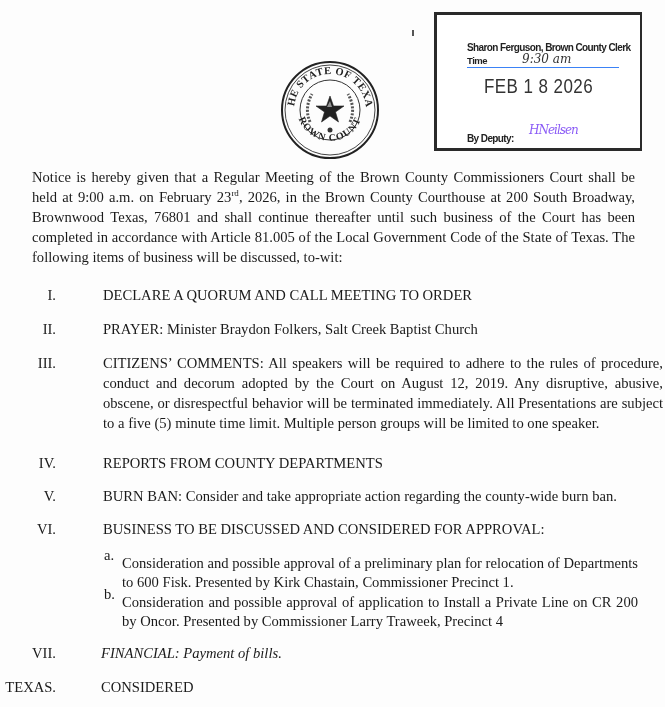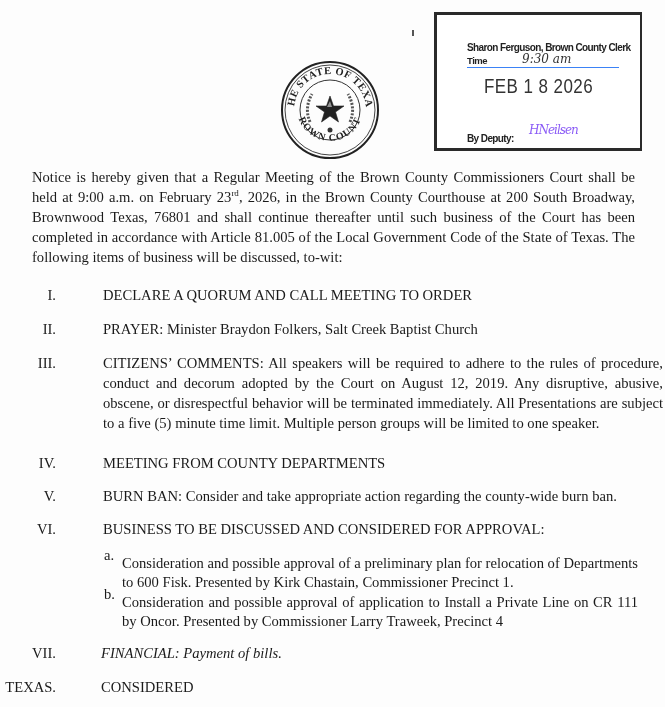--- a/index.html
+++ b/index.html
@@ -94,38 +94,38 @@
   <div class="item" style="top:319px;">
     <span class="num">II.</span>
     <span class="txt">PRAYER: Minister Braydon Folkers, Salt Creek Baptist Church</span>
   </div>
   <div class="item" style="top:353px;">
     <span class="num">III.</span>
     <span class="txt">CITIZENS’ COMMENTS: All speakers will be required to adhere to the rules of procedure, conduct and decorum adopted by the Court on August 12, 2019. Any disruptive, abusive, obscene, or disrespectful behavior will be terminated immediately. All Presentations are subject to a five (5) minute time limit. Multiple person groups will be limited to one speaker.</span>
   </div>
   <div class="item" style="top:453px;">
     <span class="num">IV.</span>
-    <span class="txt">MEETING FROM COUNTY DEPARTMENTS</span>
+    <span class="txt">REPORTS FROM COUNTY DEPARTMENTS</span>
   </div>
   <div class="item" style="top:486px;">
     <span class="num">V.</span>
     <span class="txt">BURN BAN: Consider and take appropriate action regarding the county-wide burn ban.</span>
   </div>
   <div class="item" style="top:519px;">
     <span class="num">VI.</span>
     <span class="txt">BUSINESS TO BE DISCUSSED AND CONSIDERED FOR APPROVAL:</span>
   </div>
 
   <div class="sub" style="top:546px;">
     <span class="letter">a.</span>
     <span class="stxt">Consideration and possible approval of a preliminary plan for relocation of Departments to 600 Fisk. Presented by Kirk Chastain, Commissioner Precinct 1.</span>
   </div>
   <div class="sub" style="top:585px;">
     <span class="letter">b.</span>
-    <span class="stxt">Consideration and possible approval of application to Install a Private Line on CR 111 by Oncor. Presented by Commissioner Larry Traweek, Precinct 4</span>
+    <span class="stxt">Consideration and possible approval of application to Install a Private Line on CR 200 by Oncor. Presented by Commissioner Larry Traweek, Precinct 4</span>
   </div>
 
   <div class="item" style="top:643px;">
     <span class="num">VII.</span>
     <span class="txt" style="left:74px;font-style:italic;">FINANCIAL: Payment of bills.</span>
   </div>
   <div class="item" style="top:677px;">
     <span class="num">TEXAS.</span>
     <span class="txt" style="left:74px;">CONSIDERED</span>
   </div>

